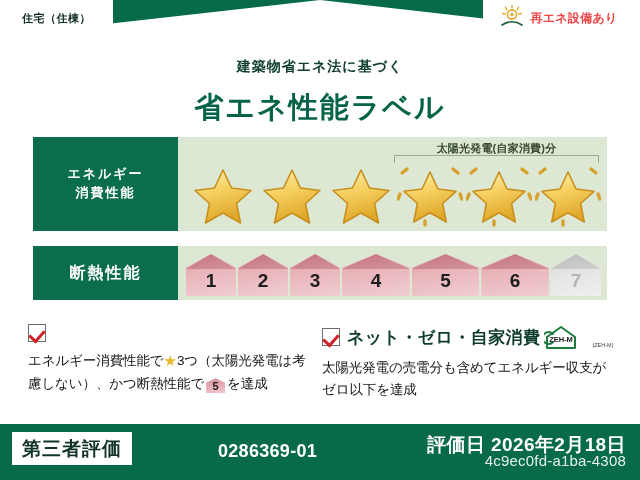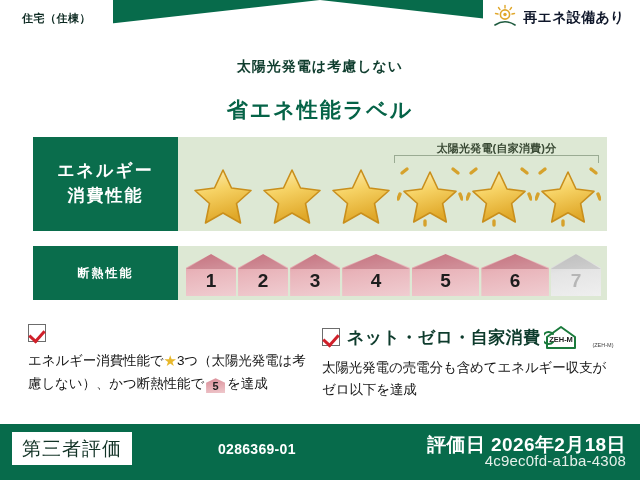--- a/index.html
+++ b/index.html
@@ -30,21 +30,21 @@
     font-size: 11px; font-weight: bold; color: #0d2a22;
     letter-spacing: .5px;
   }
   #tag-renewable {
     right: 0; top: 0;
     width: 157px; height: 36px;
     gap: 5px;
     padding-right: 6px;
   }
   #tag-renewable .re-text {
-    font-size: 14px; font-weight: bold; color: #0f172a;
+    font-size: 12px; font-weight: bold; color: #ef4444;
     letter-spacing: .3px;
   }
 
   
   #house-body {
     position: absolute;
     left: 0; top: 0;
     width: 640px; height: 424px;
     background: #ffffff;
     clip-path: polygon(0% 8.5%, 50% 0%, 100% 8.5%, 100% 100%, 0% 100%);
@@ -55,22 +55,22 @@
     position: absolute;
     top: 58px; left: 0; width: 640px;
     text-align: center;
     z-index: 4;
   }
   #title-sub {
     font-size: 14px; font-weight: bold; color: #0f3d2e;
     letter-spacing: 1px;
   }
   #title-main {
-    margin-top: 20px;
-    font-size: 21px; font-weight: bold; color: #056347;
+    margin-top: 12px;
+    font-size: 29px; font-weight: bold; color: #056347;
     letter-spacing: 2px;
   }
 
   
   .perf-row {
     position: absolute;
     left: 33px; width: 574px;
     display: flex;
     z-index: 4;
   }
@@ -81,22 +81,22 @@
     background: #0a6d4c;
     color: #ffffff;
     font-weight: bold;
     display: flex;
     flex-direction: column;
     align-items: center;
     justify-content: center;
     flex: 0 0 145px;
     letter-spacing: 2px;
   }
-  #row-energy .perf-label { font-size: 17px; line-height: 1.45; }
-  #row-insulation .perf-label { font-size: 12px; }
+  #row-energy .perf-label { font-size: 13px; line-height: 1.45; }
+  #row-insulation .perf-label { font-size: 16px; }
 
   .perf-field {
     flex: 1;
     background: #dde8d4;
     position: relative;
   }
 
   
   #solar-note {
     position: absolute;
@@ -235,26 +235,26 @@
   #bels-plate {
     position: absolute;
     left: 12px; top: 8px;
     height: 33px;
     background: #ffffff;
     display: flex;
     align-items: center;
     padding: 0 10px;
     gap: 9px;
   }
-  #bels-jp { font-size: 19px; font-weight: normal; color: #123326; letter-spacing: 1px; }
+  #bels-jp { font-size: 19px; font-weight: bold; color: #123326; letter-spacing: 1px; }
   #bels-en { font-size: 23px; font-weight: bold; color: #0c7a4e; letter-spacing: -.5px; }
   #bels-number {
     position: absolute;
     left: 218px; top: 17px;
-    font-size: 14px; color: #ffffff; font-weight: bold;
+    font-size: 18px; color: #ffffff; font-weight: bold;
     letter-spacing: .3px;
   }
   #eval-date {
     position: absolute;
     right: 14px; top: 8px;
     font-size: 19px; color: #ffffff; font-weight: bold;
     letter-spacing: .4px;
   }
   #eval-id {
     position: absolute;
@@ -286,21 +286,21 @@
         </g>
         <circle cx="13" cy="10.5" r="4.6" fill="none" stroke="#e0a72b" stroke-width="1.6"></circle>
         <circle cx="13" cy="10.5" r="1.7" fill="#e0a72b"></circle>
         <path d="M3 21 Q13 14.5 23 21" fill="none" stroke="#1f5b3f" stroke-width="1.6" stroke-linecap="round"></path>
       </svg>
     </span>
     <span class="re-text">再エネ設備あり</span>
   </div>
 
   <div id="title-block">
-    <div id="title-sub">太陽光発電は考慮しない</div>
+    <div id="title-sub">建築物省エネ法に基づく</div>
     <div id="title-main">省エネ性能ラベル</div>
   </div>
 
   <div class="perf-row" id="row-energy">
     <div class="perf-label">
       <span>エネルギー</span>
       <span>消費性能</span>
     </div>
     <div class="perf-field">
       <div id="solar-note">太陽光発電(自家消費)分</div>

